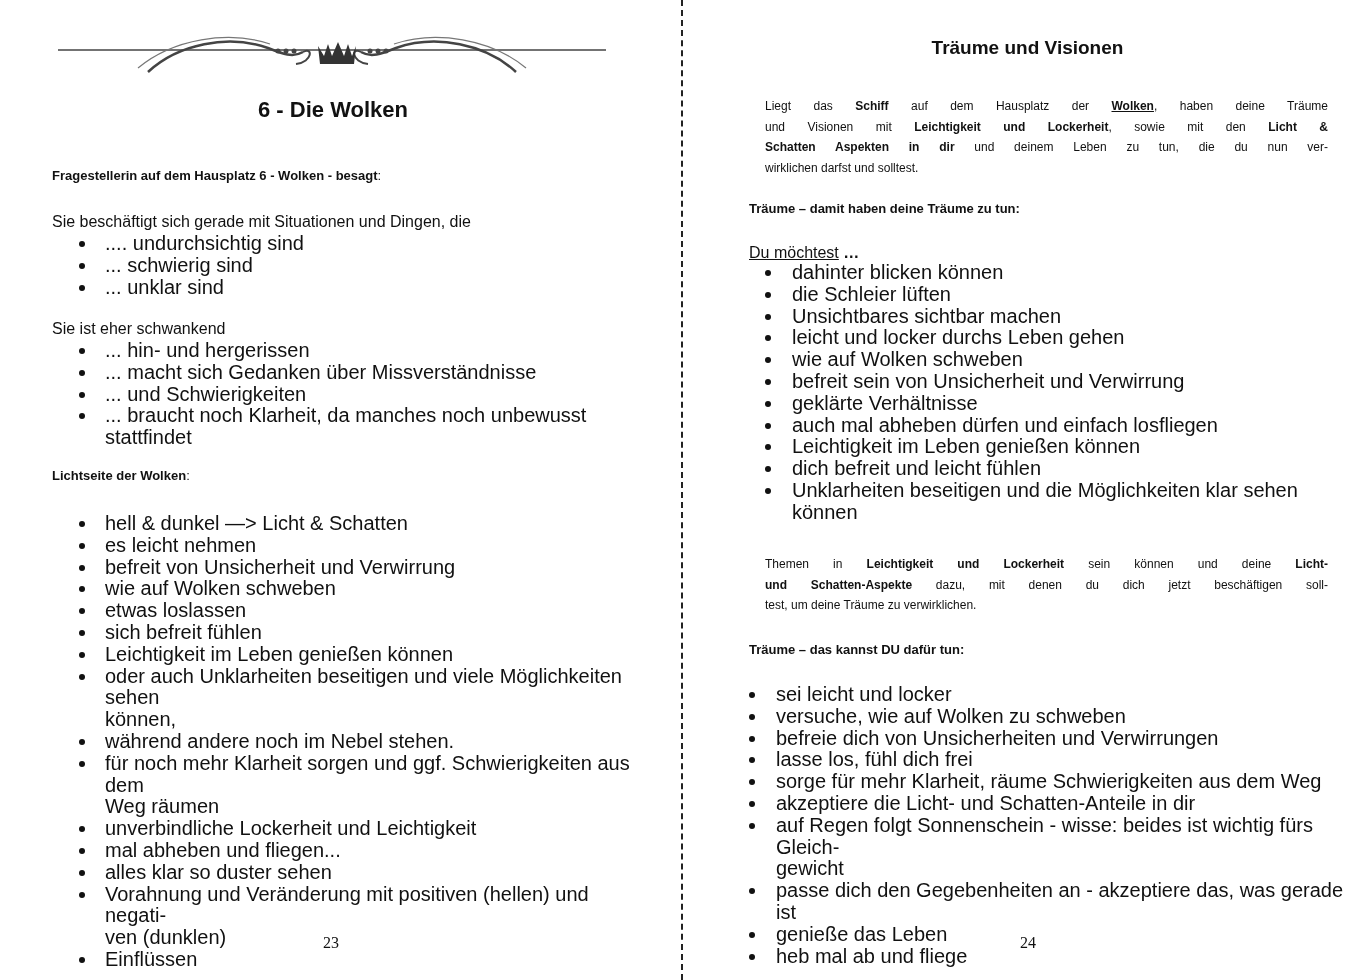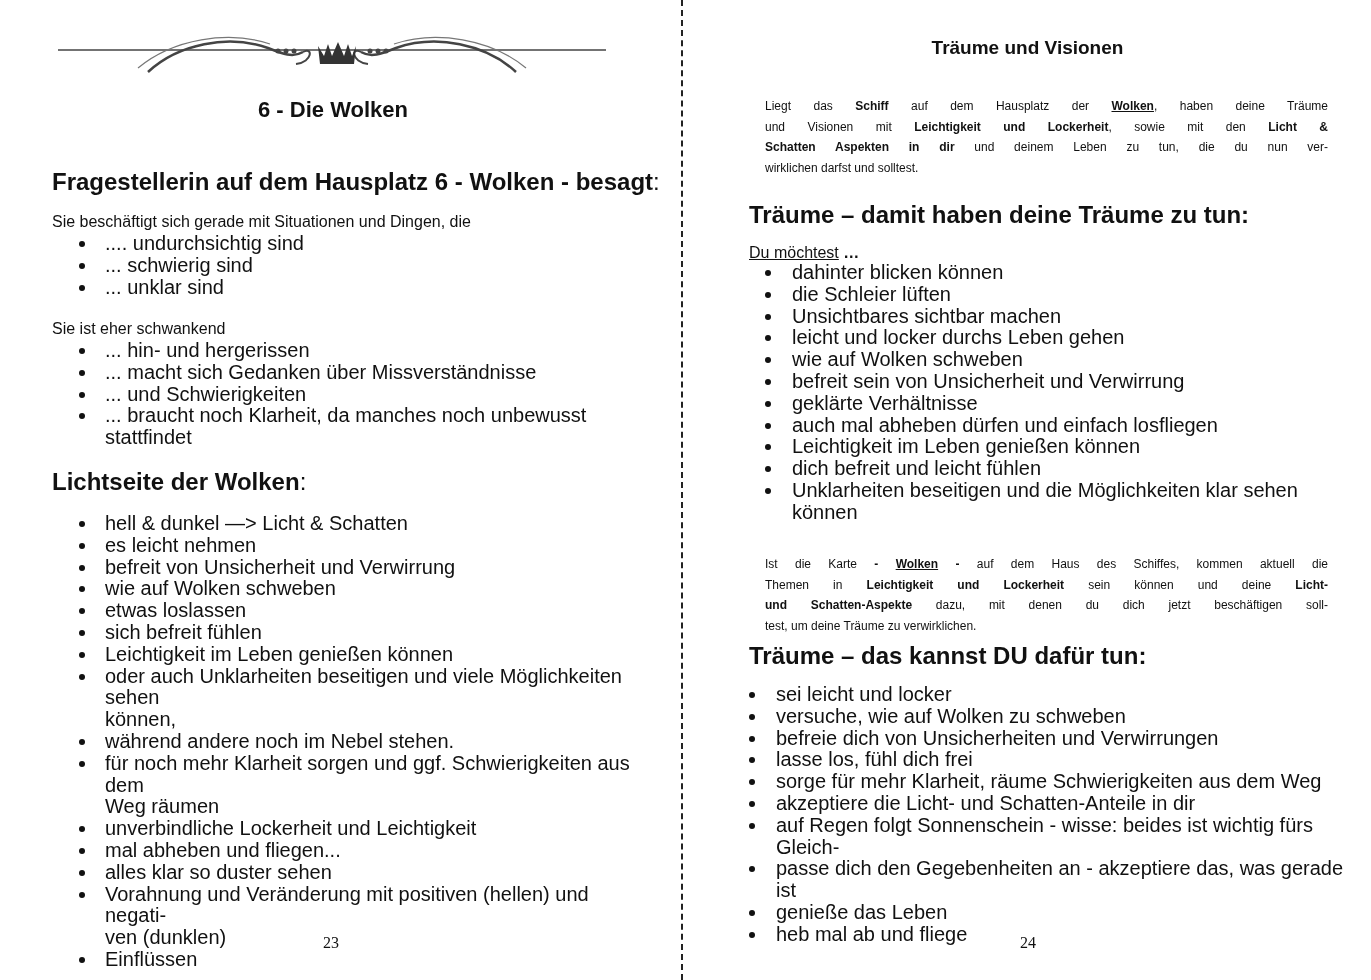--- a/index.html
+++ b/index.html
@@ -6,21 +6,21 @@
   body { width:1371px; height:980px; position:relative; overflow:hidden;
          font-family:"Liberation Sans", sans-serif; color:#111; }
   .page { position:absolute; top:0; height:980px; }
   .left { left:0; width:682px;padding-left:12px; }
   .right { left:684px; width:687px; }
   .divider { position:absolute; left:681px; top:0; width:0; height:980px;
              border-left:2px dashed #222; }
   .ornament { position:absolute; left:58px; top:34px; width:548px; height:44px; }
   .title { position:absolute; left:0; width:666px; text-align:center; top:97px;
            font-size:22px; font-weight:bold; margin:0; }
-  .h2 { position:absolute; font-size:24px; font-weight:bold; margin:0; white-space:nowrap; }
+  .h2 { position:absolute; font-size:13px; font-weight:bold; margin:0; white-space:nowrap; }
   .h2 .colon { font-weight:normal; }
   .p { position:absolute; font-size:16px; line-height:21.8px; margin:0; white-space:nowrap; }
   ul.blist { position:absolute; margin:0; padding:0; list-style:none; font-size:20px; line-height:21.8px; }
   ul.blist li { position:relative; }
   ul.blist li .dot { position:absolute; width:6px; height:6px; border-radius:50%; background:#111; top:8px; }
   .pnum { position:absolute; font-family:"Liberation Serif", serif; font-size:16px; top:934px; }
   .just { position:absolute; font-size:12px; line-height:20.6px; text-align:justify; margin:16px; }
   .just b { font-weight:bold; }
   .u { text-decoration:underline; }
   .ctitle { position:absolute; left:0; width:687px; text-align:center; top:37px; font-size:19px; font-weight:bold; margin:0; }
@@ -160,21 +160,20 @@
       <li style="padding-left: 43px;"><span class="dot" style="left: 16px;"></span><span>wie auf Wolken schweben</span></li>
       <li style="padding-left: 43px;"><span class="dot" style="left: 16px;"></span><span>befreit sein von Unsicherheit und Verwirrung</span></li>
       <li style="padding-left: 43px;"><span class="dot" style="left: 16px;"></span><span>geklärte Verhältnisse</span></li>
       <li style="padding-left: 43px;"><span class="dot" style="left: 16px;"></span><span>auch mal abheben dürfen und einfach losfliegen</span></li>
       <li style="padding-left: 43px;"><span class="dot" style="left: 16px;"></span><span>Leichtigkeit im Leben genießen können</span></li>
       <li style="padding-left: 43px;"><span class="dot" style="left: 16px;"></span><span>dich befreit und leicht fühlen</span></li>
       <li style="padding-left: 43px;"><span class="dot" style="left: 16px;"></span><span>Unklarheiten beseitigen und die Möglichkeiten klar sehen können</span></li>
     </ul>
 
   <div class="just" id="r-p2" style="left:65px; top:538px; width:563px;">
-      <div style="text-align: justify; text-align-last: justify;"><span>Ist die Karte </span><b>- </b><b class="u">Wolken</b><b> - </b><span>auf dem Haus des Schiffes, kommen aktuell die</span></div>
       <div style="text-align: justify; text-align-last: justify;"><span>Themen in </span><b>Leichtigkeit und Lockerheit</b><span> sein können und deine </span><b>Licht-</b></div>
       <div style="text-align: justify; text-align-last: justify;"><b>und Schatten-Aspekte</b><span> dazu, mit denen du dich jetzt beschäftigen soll-</span></div>
       <div style="text-align: left; text-align-last: left;"><span>test, um deine Träume zu verwirklichen.</span></div>
     </div>
 
   <h2 class="h2" style="left:65px; top:642px;">Träume – das kannst DU dafür tun:</h2>
 
   <ul class="blist" id="r-s2" style="left:65px; top:684px; width:600px;">
       <li style="padding-left: 27px;">
         <span class="dot" style="left: 0px;"></span>
@@ -196,20 +195,21 @@
         <span class="dot" style="left: 0px;"></span>
         <div>sorge für mehr Klarheit, räume Schwierigkeiten aus dem Weg</div>
       </li>
       <li style="padding-left: 27px;">
         <span class="dot" style="left: 0px;"></span>
         <div>akzeptiere die Licht- und Schatten-Anteile in dir</div>
       </li>
       <li style="padding-left: 27px;">
         <span class="dot" style="left: 0px;"></span>
         <div>auf Regen folgt Sonnenschein - wisse: beides ist wichtig fürs Gleich-</div>
+        <div>gewicht</div>
       </li>
       <li style="padding-left: 27px;">
         <span class="dot" style="left: 0px;"></span>
         <div>passe dich den Gegebenheiten an - akzeptiere das, was gerade ist</div>
       </li>
       <li style="padding-left: 27px;">
         <span class="dot" style="left: 0px;"></span>
         <div>genieße das Leben</div>
       </li>
       <li style="padding-left: 27px;">

